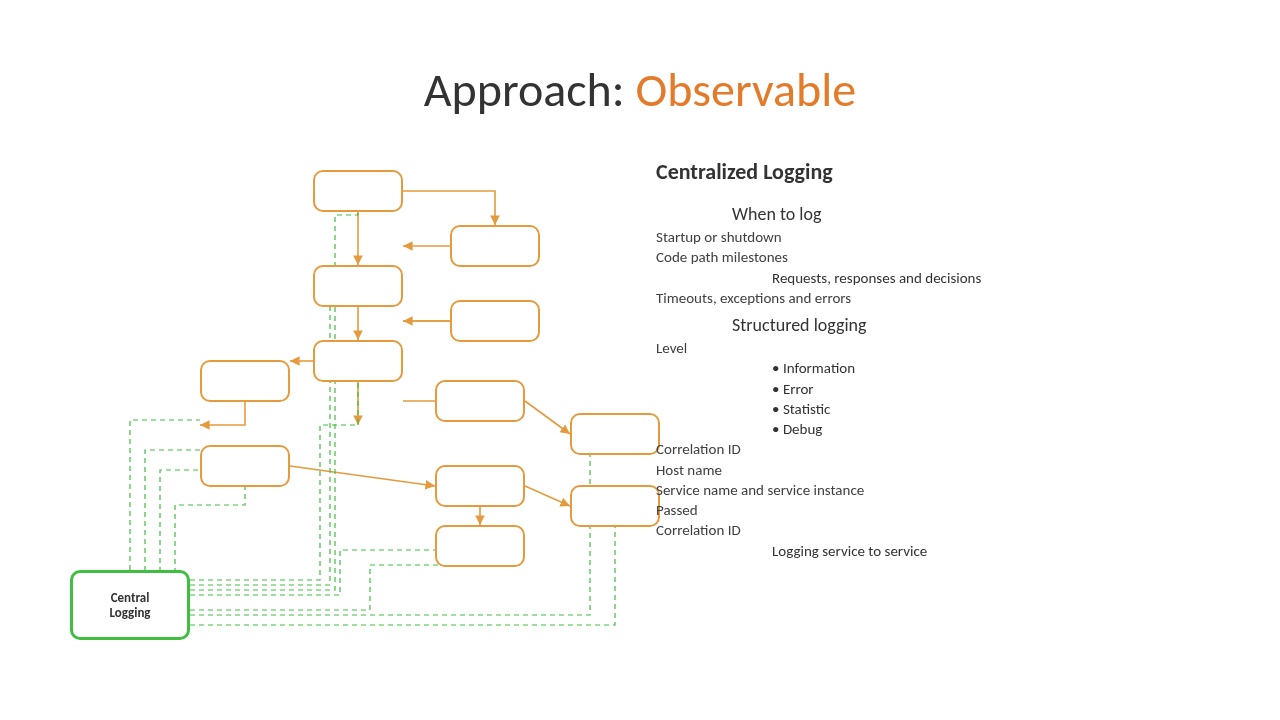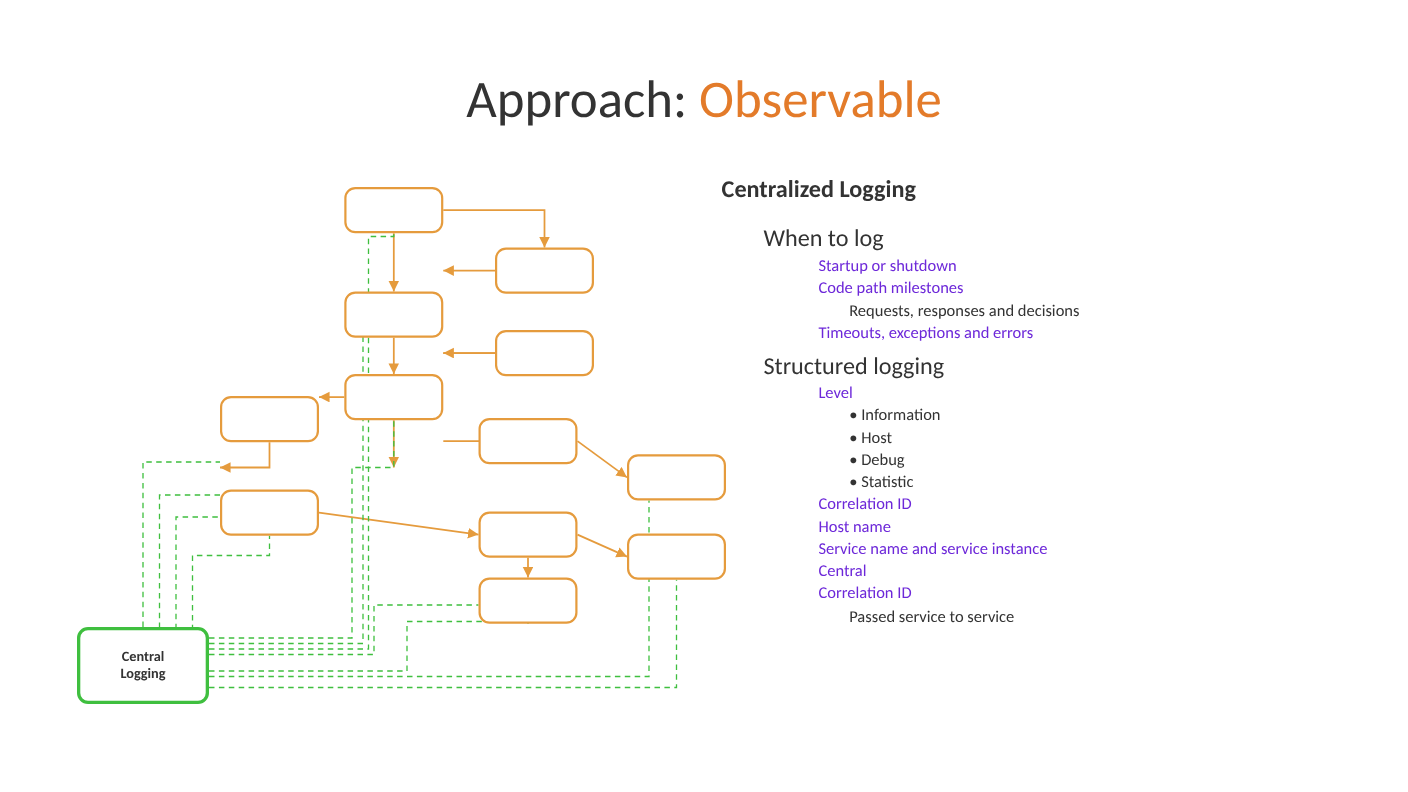--- a/index.html
+++ b/index.html
@@ -7,22 +7,22 @@
   .slide { position: relative; width: 1280px; height: 720px; }
   .title { position:absolute; top:60px; left:0; width:100%; text-align:center; font-size:48px; font-weight:400; }
   .title .accent { color:#e37b2a; }
   .title .plain { color:#333; }
   .diagram { position:absolute; left:70px; top:165px; width:610px; height:480px; }
   .node { position:absolute; width:90px; height:42px; border:2px solid #e59b3d; border-radius:10px; background:#fff; }
   .central { position:absolute; border:3px solid #3fbf3f; border-radius:10px; background:#fff; display:flex; align-items:center; justify-content:center; text-align:center; font-size:13px; padding:16px; color:#333; font-weight:600; }
   svg.lines { position:absolute; left:0; top:0; width:610px; height:480px; }
   .content { position:absolute; left:656px; top:158px; width:590px; }
   .h1 { font-size:22px; font-weight:700; color:#333; margin-bottom:18px; }
-  .h2 { font-size:22px; font-weight:400; color:#333; margin:6px 0 2px 38px; }
-  .lv1 { font-size:15px; font-weight:400; color:#6d28d9; margin-left:88px; line-height:1.35; }
+  .h2 { font-size:18px; font-weight:400; color:#333; margin:6px 0 2px 76px; }
+  .lv1 { font-size:15px; font-weight:400; color:#404040; line-height:1.35; }
   .lv2 { font-size:15px; font-weight:400; color:#333; margin-left:116px; line-height:1.35; }
   .bul::before { content:"\2022  "; color:#333; }
 </style>
 </head>
 <body>
 
 <div class="slide">
   <div class="title">
     <span class="plain">Approach: </span><span class="accent">Observable</span>
   </div>
@@ -87,24 +87,24 @@
 
     <div class="h2">When to log</div>
     <div class="lv1">Startup or shutdown</div>
     <div class="lv1">Code path milestones</div>
     <div class="lv2">Requests, responses and decisions</div>
     <div class="lv1">Timeouts, exceptions and errors</div>
 
     <div class="h2">Structured logging</div>
     <div class="lv1">Level</div>
     <div class="lv2 bul">Information</div>
-    <div class="lv2 bul">Host</div>
+    <div class="lv2 bul">Error</div>
+    <div class="lv2 bul">Statistic</div>
     <div class="lv2 bul">Debug</div>
-    <div class="lv2 bul">Statistic</div>
     <div class="lv1">Correlation ID</div>
     <div class="lv1">Host name</div>
     <div class="lv1">Service name and service instance</div>
-    <div class="lv1">Central</div>
+    <div class="lv1">Passed</div>
 
     <div class="lv1">Correlation ID</div>
-    <div class="lv2">Passed service to service</div>
+    <div class="lv2">Logging service to service</div>
   </div>
 </div>
 
 </body></html>

